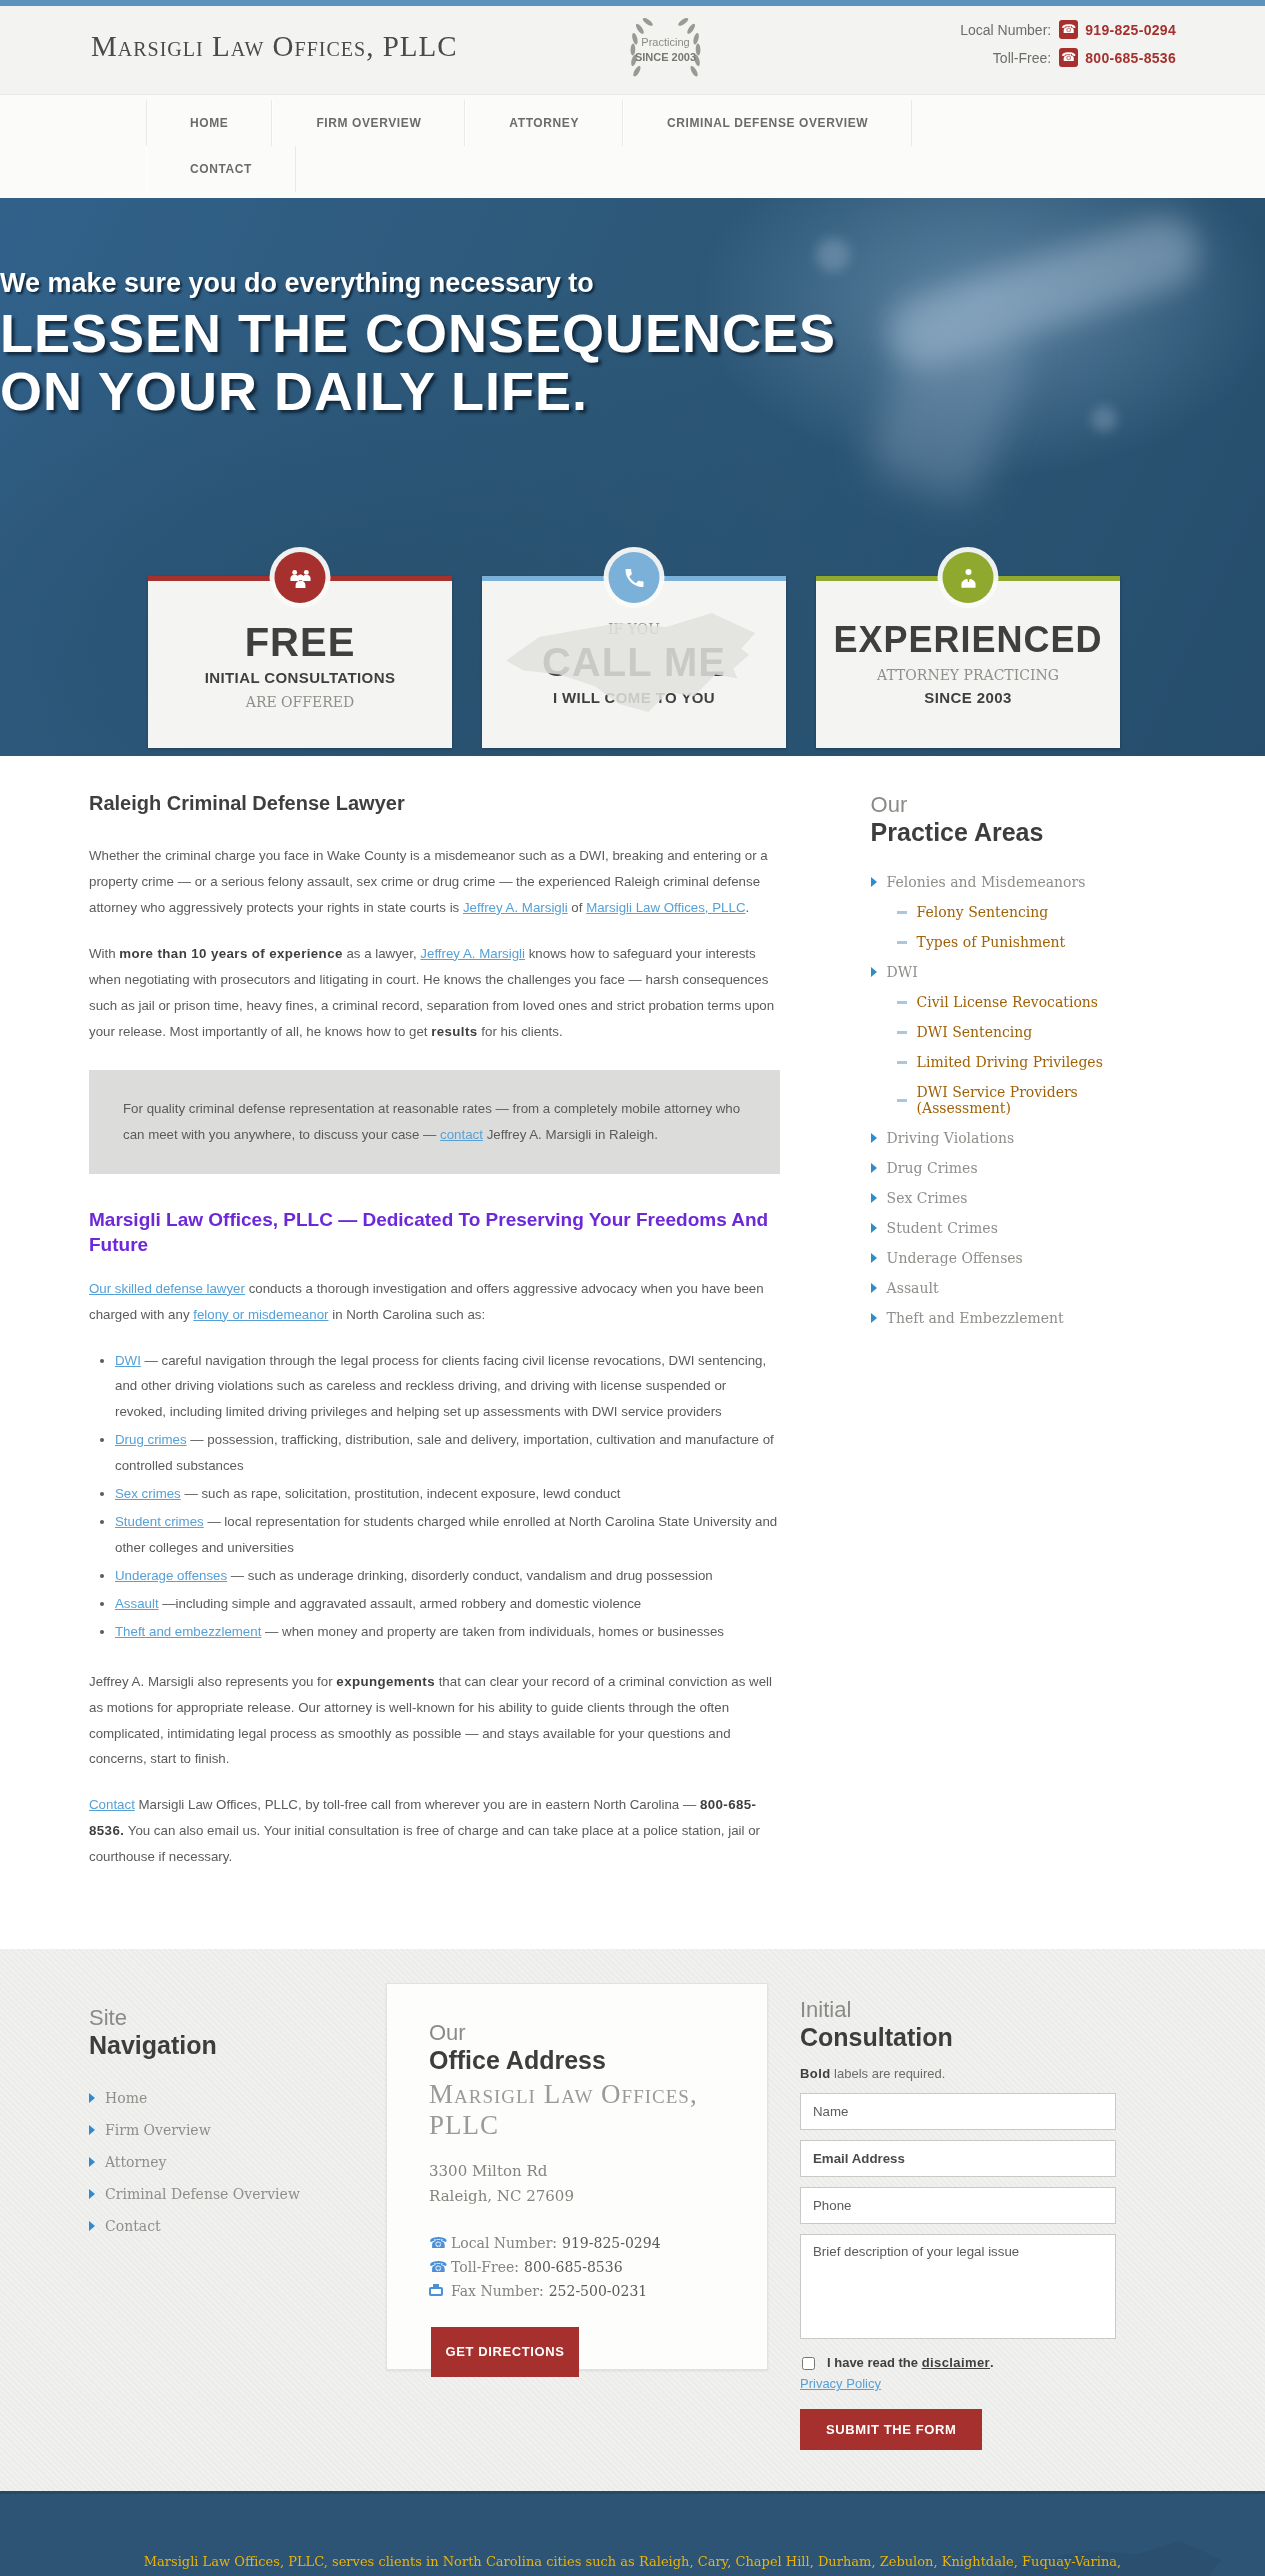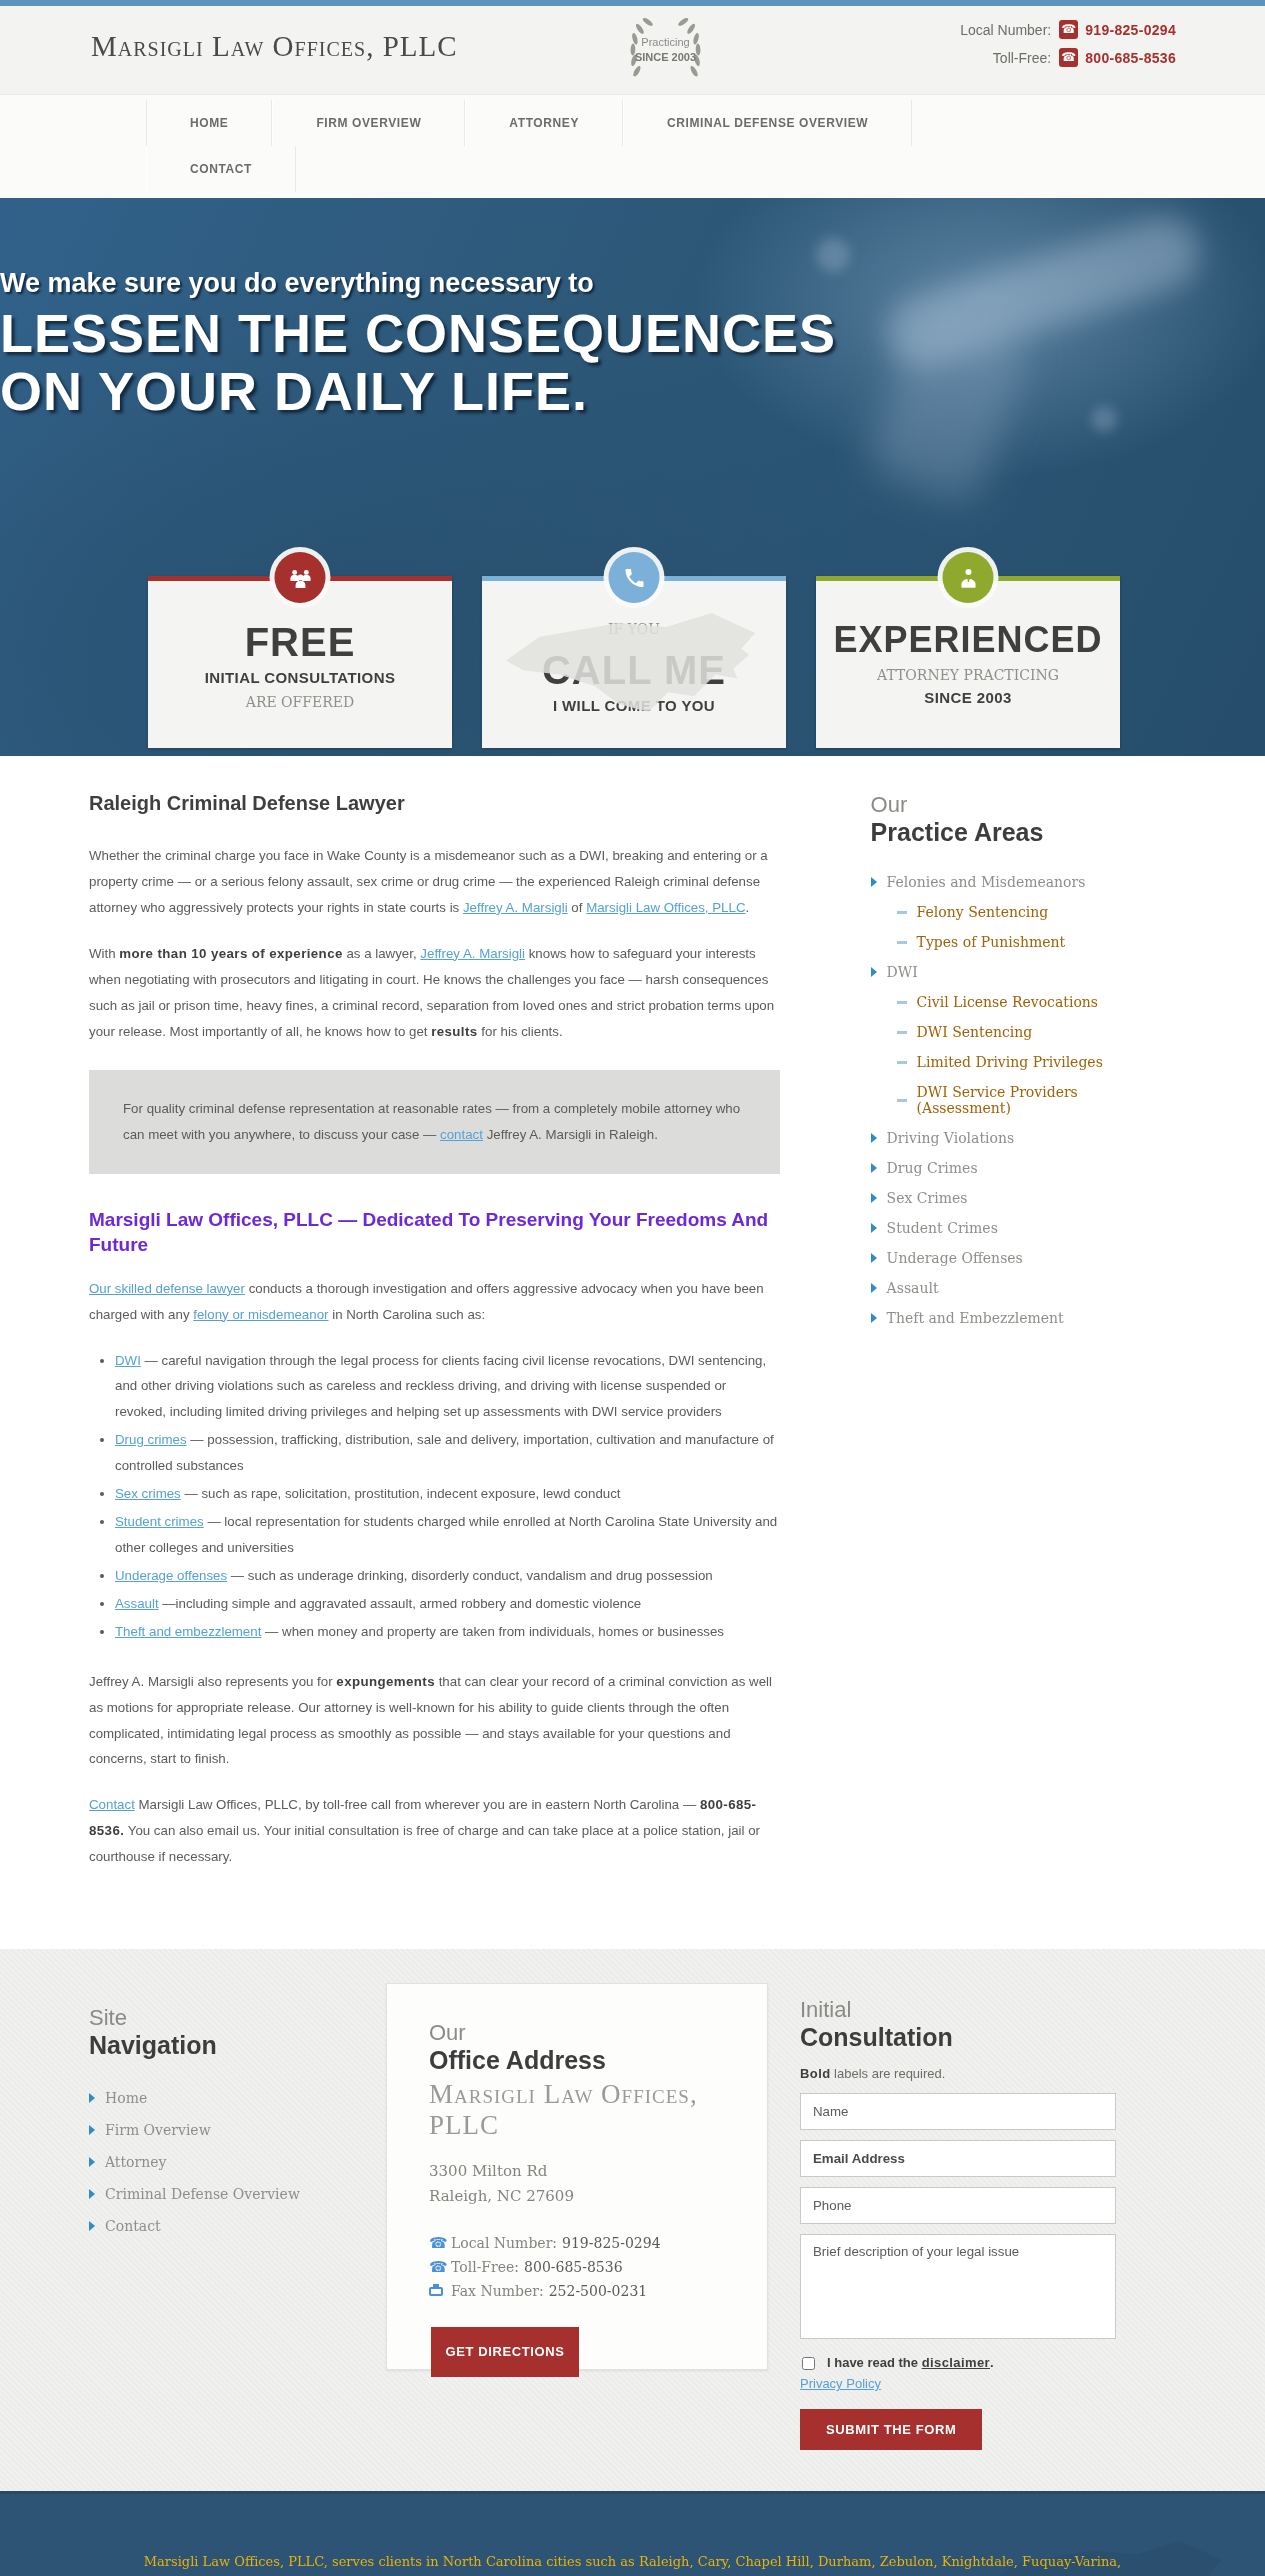--- a/index.html
+++ b/index.html
@@ -42,21 +42,21 @@
   
   .cards { position:absolute; left:148px; top:378px; display:flex; gap:30px; }
   .card { width:304px; height:172px; background:#f4f4f2; position:relative; text-align:center; box-shadow:0 1px 3px rgba(0,0,0,.25); }
   .card-border { height:5px; }
   .card-circle { position:absolute; left:50%; top:-24px; transform:translateX(-50%); width:51px; height:51px; border-radius:50%; box-shadow:0 0 0 5px rgba(250,250,248,.95); display:flex; align-items:center; justify-content:center; }
   .card-body { position:relative; padding-top:40px; }
   .card-big { font-size:40px; font-weight:bold; color:#3f3f3f; letter-spacing:1px; line-height:1.05; }
   .card-big.small { font-size:36px; }
   .card-bold { font-size:15px; font-weight:bold; color:#3f3f3f; letter-spacing:0.4px; margin-top:6px; }
   .card-serif { font-family:"DejaVu Serif", serif; font-size:14px; color:#8f8f8a; margin-top:8px; }
-  .card-serif.pre { margin:0 0 12px 0; }
+  .card-serif.pre { margin:0 0 4px 0; }
   .nc-map { position:absolute; left:18px; top:28px; opacity:.85; }
 
   
   .main { display:flex; padding:36px 89px 59px 89px; background:#fff; min-height:1091px; }
   .article { width:692px; }
   .article h1 { font-size:20px; color:#3f3f3f; margin-bottom:28px; }
   .article h2 { font-size:19px; color:#6d28d9; line-height:1.3; margin:34px 0 18px 0; }
   .article p { font-size:13.3px; line-height:1.95; margin-bottom:20px; }
   .lnk { color:#55a1d7; text-decoration:underline; }
   .b { font-weight:bold; color:#3f3f3f; letter-spacing:0.4px; }

